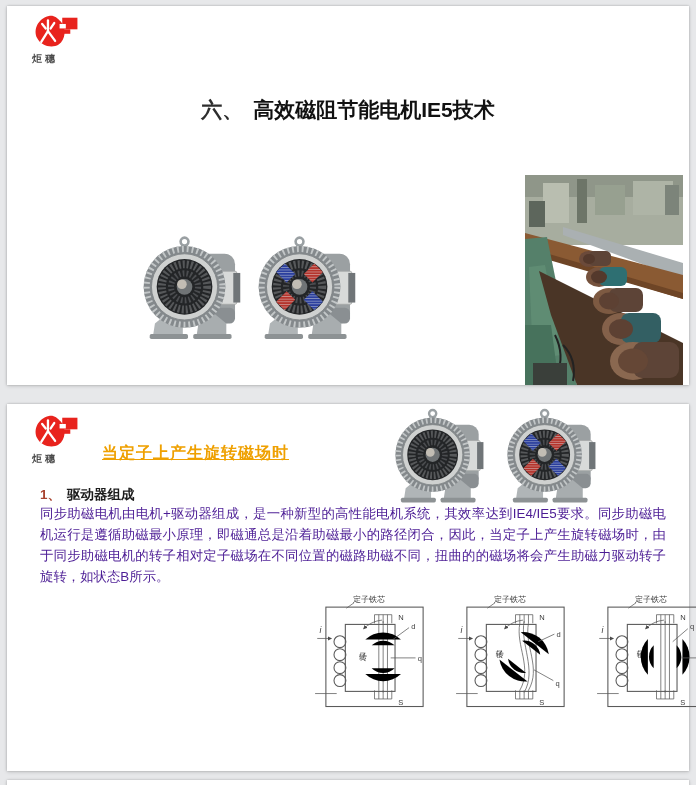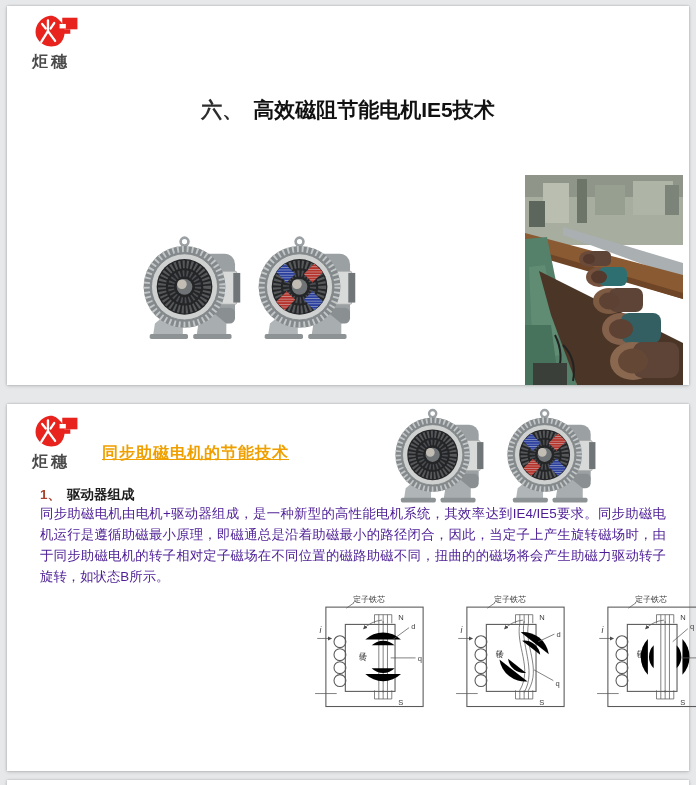--- a/index.html
+++ b/index.html
@@ -14,21 +14,21 @@
     box-shadow:0 0 2px rgba(0,0,0,.22),0 1px 4px rgba(0,0,0,.15);
   }
   .page1{top:6px;height:379px;}
   .page2{top:404px;height:367px;}
   .page3{top:780px;height:8px;}
 
   
   .logo{position:absolute;}
   .logo svg{display:block;}
   .logo-text{
-    font-size:16px;font-weight:bold;color:#4a4a4a;letter-spacing:3px;
+    font-size:10px;font-weight:bold;color:#4a4a4a;letter-spacing:3px;
     margin-top:1px;margin-left:1px;
   }
 
   
   .s1-title{
     position:absolute;top:90px;left:0;width:100%;text-align:center;
     font-size:21px;font-weight:bold;color:#111;white-space:nowrap;
   }
   .s1-title .prefix{
     font-family:"Liberation Serif","DejaVu Serif",serif;
@@ -228,21 +228,21 @@
 
   <div class="motor-row s2">
     <svg viewBox="0 0 116 126">
         <use href="#motor-plain"></use>
       </svg>
     <svg viewBox="0 0 116 126">
         <use href="#motor-magnet"></use>
       </svg>
   </div>
 
-  <div class="s2-title">同步助磁电机的节能技术</div>
+  <div class="s2-title">当定子上产生旋转磁场时</div>
 
   <div class="s2-heading">
     <span class="hnum">1、</span><span>驱动器组成</span>
   </div>
 
   <div class="para para1">同步助磁电机由电机+驱动器组成，是一种新型的高性能电机系统，其效率达到IE4/IE5要求。同步助磁电机运行是遵循助磁最小原理，即磁通总是沿着助磁最小的路径闭合，因此，当定子上产生旋转磁场时，由于同步助磁电机的转子相对定子磁场在不同位置的磁路助磁不同，扭曲的的磁场将会产生助磁力驱动转子旋转，如状态B所示。</div>
 
   <div class="diag-row">
 
     <svg class="diag" viewBox="0 0 110 112">

